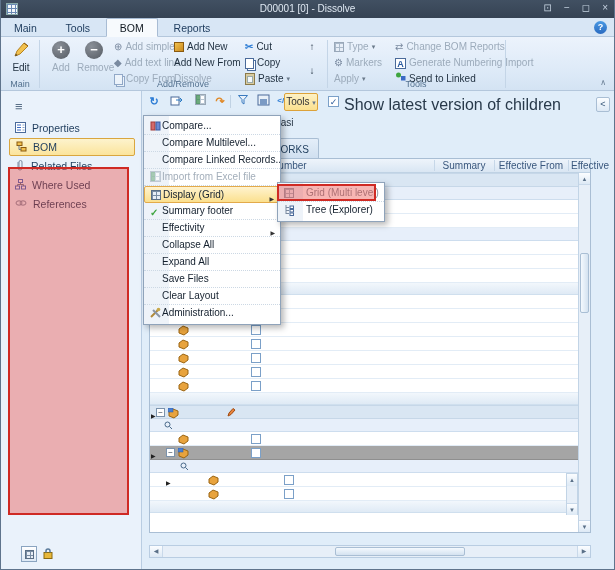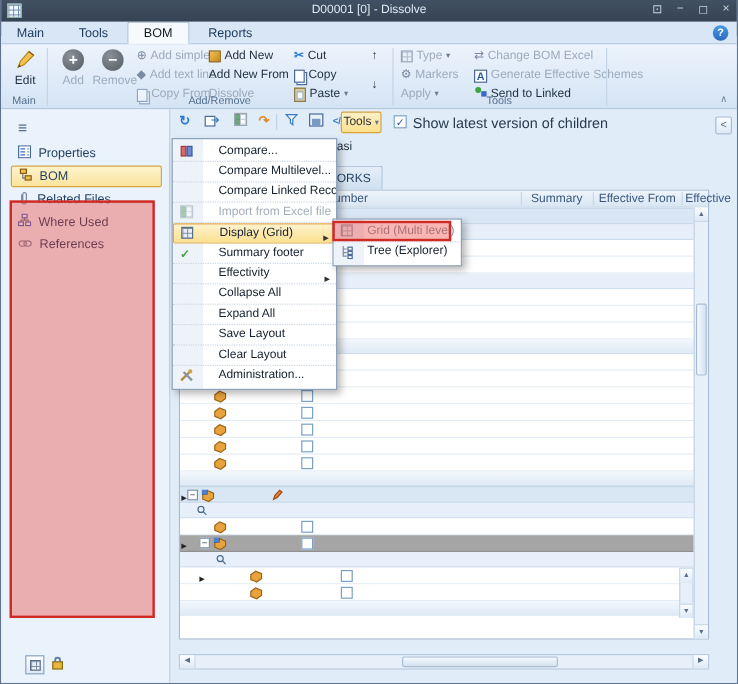--- a/index.html
+++ b/index.html
@@ -53,21 +53,21 @@
   .sb-item{position:absolute;left:8px;right:6px;height:18px;display:flex;align-items:center;gap:6px;font-size:10.5px;color:#1e3c5c;padding-left:6px}
   .sb-item.active{background:linear-gradient(#fdf3cd,#fbe49c);border:1px solid #d9a63f;border-radius:2px}
   .main{position:absolute;left:141px;top:0;right:0;bottom:0;background:#e0edf9}
   
   .tbar1{position:absolute;left:0;top:0;right:0;height:22px}
   .tbar2{position:absolute;left:0;top:22px;right:0;height:20px}
   .ticon{position:absolute;top:3px;width:16px;height:15px;text-align:center;font-size:11px;line-height:14px}
   .tsep{position:absolute;top:4px;width:1px;height:13px;background:#c0d2e4}
   .tools-btn{position:absolute;left:142px;top:2px;width:34px;height:18px;background:linear-gradient(#fdf1c5,#fbe08e);border:1px solid #dca23a;border-radius:2px;font-size:10px;text-align:center;line-height:16px;color:#333}
   .chkbox{position:absolute;left:186px;top:5px;width:11px;height:11px;border:1px solid #7ba0c8;background:#fff;font-size:9px;line-height:10px;text-align:center;color:#2a5a9a}
-  .chklabel{position:absolute;left:202px;top:5px;font-size:12px;color:#28394a;white-space:nowrap}
+  .chklabel{position:absolute;left:202px;top:5px;font-size:16px;color:#28394a;white-space:nowrap}
   .t2txt{position:absolute;top:4px;font-size:10px;white-space:nowrap}
   .collapse-btn{position:absolute;left:454px;top:6px;width:14px;height:15px;background:linear-gradient(#fbfdff,#dde9f5);border:1px solid #a9bed4;border-radius:2px;font-size:9px;text-align:center;line-height:13px;color:#3a5a7c}
   
   .dtabs{position:absolute;left:8px;top:46px;height:21px}
   .dtab{display:inline-flex;align-items:center;gap:5px;height:21px;padding:0 9px;font-size:10px;color:#1e3c5c;background:linear-gradient(#e4eef9,#cfdff0);border:1px solid #a9bed4;border-bottom:none;border-radius:2px 2px 0 0;vertical-align:bottom}
   .dtab.active{background:#fdfefe;color:#101820;height:22px}
   
   .grid-frame{position:absolute;left:7px;top:67px;width:442px;height:375px;background:#fff;border:1px solid #a9bed4}
   .ohead{position:absolute;left:0;top:0;right:0;height:14px;background:linear-gradient(#eef4fb,#d9e6f3);border-bottom:1px solid #bfd2e4;color:#3a587e}
   .ohead .oc{position:absolute;top:1px;font-size:10px}
@@ -125,21 +125,21 @@
   .mini-vs span+span{margin-top:17px;border-top:1px solid #c9d9ea}
   .hscroll{position:absolute;left:7px;top:454px;width:442px;height:13px;background:#e7eff8;border:1px solid #b9cde2}
   .hs-l{position:absolute;left:0;top:0;bottom:0;width:13px;text-align:center;font-size:6px;line-height:11px;color:#5a7088;background:linear-gradient(#fbfdff,#dde9f5);border-right:1px solid #c9d9ea}
   .hs-r{position:absolute;right:0;top:0;bottom:0;width:13px;text-align:center;font-size:6px;line-height:11px;color:#5a7088;background:linear-gradient(#fbfdff,#dde9f5);border-left:1px solid #c9d9ea}
   .hs-thumb{position:absolute;left:185px;top:1px;height:9px;width:130px;background:linear-gradient(#f4f9fe,#d4e2f0);border:1px solid #a9bed4;border-radius:2px}
   
   .blbtns{position:absolute;left:20px;top:455px;display:flex;gap:6px;align-items:center}
   .blbtn{width:16px;height:16px;border:1px solid #8aa4c0;background:linear-gradient(#fff,#dde9f5);display:flex;align-items:center;justify-content:center}
   
   .ctxmenu{position:absolute;left:142px;top:24px;width:138px;background:linear-gradient(90deg,#eef3f9 25px,#fff 25px);border:1px solid #8fa3ba;box-shadow:3px 3px 6px rgba(0,0,0,.28);z-index:50;padding:2px 0}
-  .mi{position:relative;height:17px;line-height:16px;font-size:10px;color:#14202e;padding-left:38px;white-space:nowrap;overflow:hidden;border-bottom:1px dotted #ccd8e4}
+  .mi{position:relative;height:17px;line-height:16px;font-size:10px;color:#14202e;padding-left:18px;white-space:nowrap;overflow:hidden;border-bottom:1px dotted #ccd8e4}
   .mi:last-child{border-bottom:none}
   .mi.mdis{color:#a3aeba}
   .mi.hl{background:linear-gradient(#fff3cf,#fbe08e);border:1px solid #e3aa4a;border-radius:2px;height:17px;line-height:15px}
   .mi .mic{position:absolute;left:6px;top:2px}
   .mi .sub{position:absolute;right:5px;top:5px;font-size:6px;color:#333}
   .submenu{position:absolute;left:276px;top:91px;width:108px;background:linear-gradient(90deg,#eef3f9 25px,#fff 25px);border:1px solid #8fa3ba;box-shadow:3px 3px 6px rgba(0,0,0,.28);z-index:55;padding:2px 0}
   .submenu .mi{padding-left:28px}
   .smgray{color:#8a9099}
   
   .ann{position:absolute;background:rgba(233,62,58,.38);border:2px solid #cf2a24;z-index:90;pointer-events:none}
@@ -254,25 +254,25 @@
           <span>Markers</span>
         </div>
       <div class="scell dis">
           <span>Apply</span>
           <span class="darr">▾</span>
         </div>
     </div>
     <div class="scol" style="left:394px">
       <div class="scell dis">
           <span class="gi glyph-gray">⇄</span>
-          <span>Change BOM Excel</span>
+          <span>Change BOM Reports</span>
         </div>
       <div class="scell dis">
           <span class="gi ic-A">A</span>
-          <span>Generate Effective Schemes</span>
+          <span>Generate Numbering Import</span>
         </div>
       <div class="scell en">
           <span class="gi"><svg width="11" height="11">
               <circle cx="3.5" cy="4" r="2.5" fill="#3fa53f"></circle>
               <rect x="6" y="5" width="4.5" height="4.5" fill="#3a6ac4"></rect>
             </svg></span>
           <span>Send to Linked</span>
         </div>
     </div>
 
@@ -666,21 +666,21 @@
               <rect x="6" y="2" width="4" height="8" fill="#6a8ad4" stroke="#3a5aa0"></rect>
             </svg></span><span>Compare...</span></div>
       <div class="mi"><span>Compare Multilevel...</span></div>
       <div class="mi"><span>Compare Linked Records...</span></div>
       <div class="mi mdis"><span class="mic" style="opacity:.55"><span class="ic-excel" style="display:inline-block"></span></span><span>Import from Excel file</span></div>
       <div class="mi hl"><span class="mic"><span class="ic-grid9" style="display:inline-block"></span></span><span>Display (Grid)</span><span class="sub">▶</span></div>
       <div class="mi"><span class="mic greenchk">✓</span><span>Summary footer</span></div>
       <div class="mi"><span>Effectivity</span><span class="sub">▶</span></div>
       <div class="mi"><span>Collapse All</span></div>
       <div class="mi"><span>Expand All</span></div>
-      <div class="mi"><span>Save Layout</span></div>
+      <div class="mi"><span>Save Files</span></div>
       <div class="mi"><span>Clear Layout</span></div>
       <div class="mi"><span class="mic"><svg width="11" height="12">
               <path d="M1 10 L8 3" stroke="#b08a3a" stroke-width="2"></path>
               <path d="M10 10 L3 3" stroke="#8a95a5" stroke-width="2"></path>
               <circle cx="8.5" cy="2.5" r="1.8" fill="#c8a84a"></circle>
             </svg></span><span>Administration...</span></div>
     </div>
 
     <div class="submenu">
       <div class="mi smgray"><span class="mic" style="opacity:.6"><span class="ic-grid9" style="display:inline-block"></span></span><span>Grid (Multi level)</span></div>

